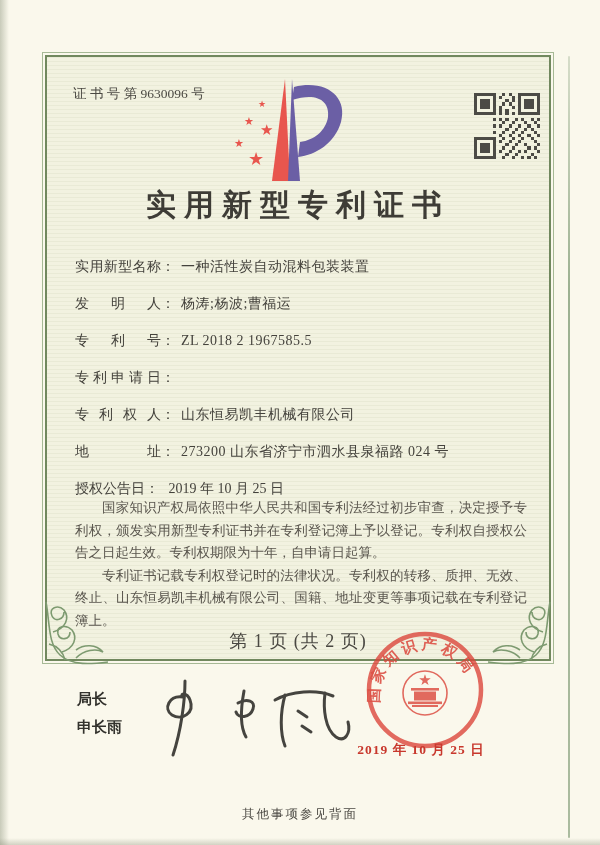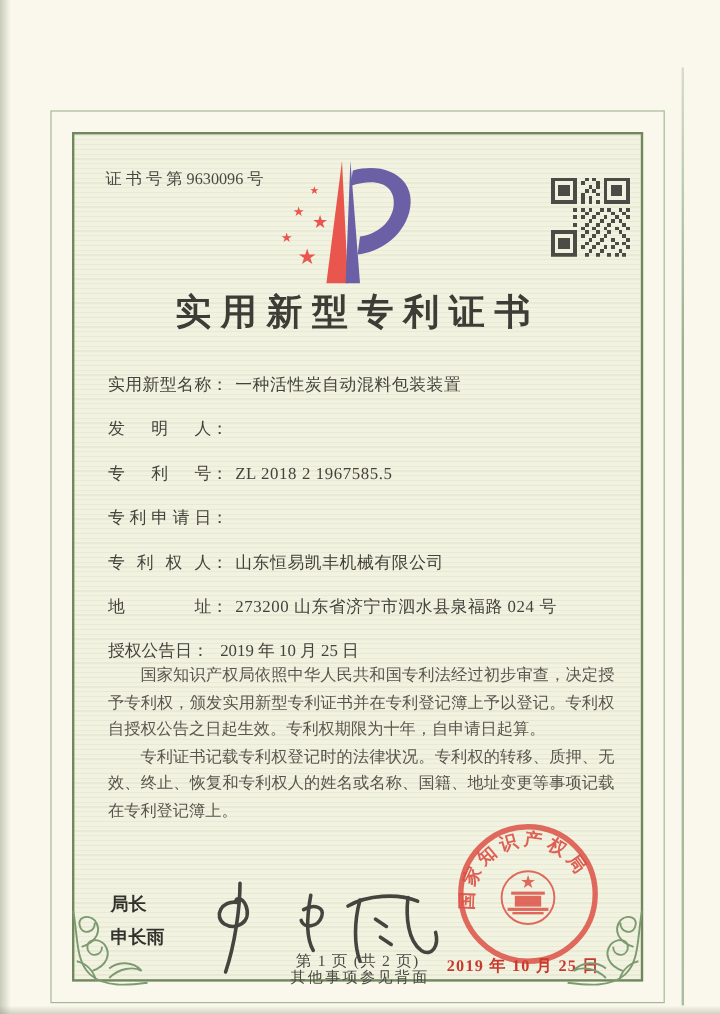--- a/index.html
+++ b/index.html
@@ -24,22 +24,22 @@
     content:"";position:absolute;left:0;bottom:0;width:100%;height:7px;
     background:linear-gradient(to top, rgba(135,138,118,.35), rgba(135,138,118,0));
     z-index:5;pointer-events:none;
   }
   .paper-edge-line{
     position:absolute;left:568px;top:56px;width:2px;height:782px;
     background:linear-gradient(to bottom, rgba(106,138,96,.25), rgba(106,138,96,.65) 30%, rgba(106,138,96,.55));
     border-radius:2px;z-index:4;
   }
   .frame-outer{
-    position:absolute;left:42px;top:52px;width:512px;height:744px;
-    border:1px solid #a6b995;padding:17px;box-sizing:border-box;margin-top:40px;
+    position:absolute;left:42px;top:52px;width:512px;height:612px;
+    border:1px solid #a6b995;padding:2px;box-sizing:border-box;
   }
   .frame-inner{
     position:relative;width:100%;height:100%;
     border:2px solid #71885e;box-sizing:border-box;
     background-color:#f2f2e0;
     background-image:repeating-linear-gradient(180deg, rgba(166,178,138,.12) 0 1px, rgba(0,0,0,0) 1px 4px);
   }
   .cert-no{
     position:absolute;left:26px;top:28px;
     font-size:13.5px;color:#4a4842;white-space:nowrap;
@@ -73,21 +73,21 @@
   }
   .signature{position:absolute;left:88px;top:616px;}
   .seal{position:absolute;left:317px;top:572px;opacity:.92;}
   .seal-date{
     position:absolute;left:294px;top:684px;width:160px;text-align:center;
     font-size:13.5px;font-weight:700;color:#c8382d;letter-spacing:1px;
     white-space:nowrap;
   }
   .page-no{
     position:absolute;left:0;bottom:6px;width:100%;text-align:center;
-    font-size:13px;color:#4a4842;letter-spacing:1px;
+    font-size:18px;color:#4a4842;letter-spacing:1px;
   }
   .back-note{
     position:absolute;left:0;top:806px;width:100%;text-align:center;
     font-size:12.5px;color:#4a4842;letter-spacing:2px;z-index:3;
   }
   .corner-orn{position:absolute;z-index:2;}
   .corner-orn.bl{left:-7px;bottom:-9px;}
   .corner-orn.br{right:-7px;bottom:-9px;transform:scaleX(-1);}
 </style>
 </head>
@@ -136,20 +136,21 @@
 
       <div class="fields">
         <div class="f-row">
           <span class="f-label">实用新型名称</span>
             <span class="f-colon">：</span>
           <span class="f-value">一种活性炭自动混料包装装置</span>
         </div>
         <div class="f-row">
           <span class="f-label">发明人</span>
             <span class="f-colon">：</span>
+          <span class="f-value">杨涛;杨波;曹福运</span>
         </div>
         <div class="f-row">
           <span class="f-label">专利号</span>
             <span class="f-colon">：</span>
           <span class="f-value">ZL 2018 2 1967585.5</span>
         </div>
         <div class="f-row">
           <span class="f-label">专利申请日</span>
             <span class="f-colon">：</span>
         </div>
@@ -166,21 +167,21 @@
         <div class="grant-row">
           <span class="grant-left">
             <span>授权公告日</span><span class="f-colon">：</span>
             <span>2019 年 10 月 25 日</span>
           </span>
         </div>
       </div>
 
       <div class="body-text">
         <p>国家知识产权局依照中华人民共和国专利法经过初步审查，决定授予专利权，颁发实用新型专利证书并在专利登记簿上予以登记。专利权自授权公告之日起生效。专利权期限为十年，自申请日起算。</p>
-        <p>专利证书记载专利权登记时的法律状况。专利权的转移、质押、无效、终止、恢复和专利权人的姓名或名称、国籍、地址变更等事项记载在专利登记簿上。</p>
+        <p>专利证书记载专利权登记时的法律状况。专利权的转移、质押、无效、终止、山东恒易凯丰机械有限公司、国籍、地址变更等事项记载在专利登记簿上。</p>
       </div>
 
       <div class="sig-block">
         <div>局长</div>
         <div>申长雨</div>
       </div>
 
       <svg class="signature" width="230" height="92" viewBox="0 0 230 92">
         <g fill="none" stroke="#45443f" stroke-width="3" stroke-linecap="round">
           <path d="M48,24 C34,22 28,36 37,42 C47,48 60,40 55,27 C52,19 44,20 48,24"></path>

